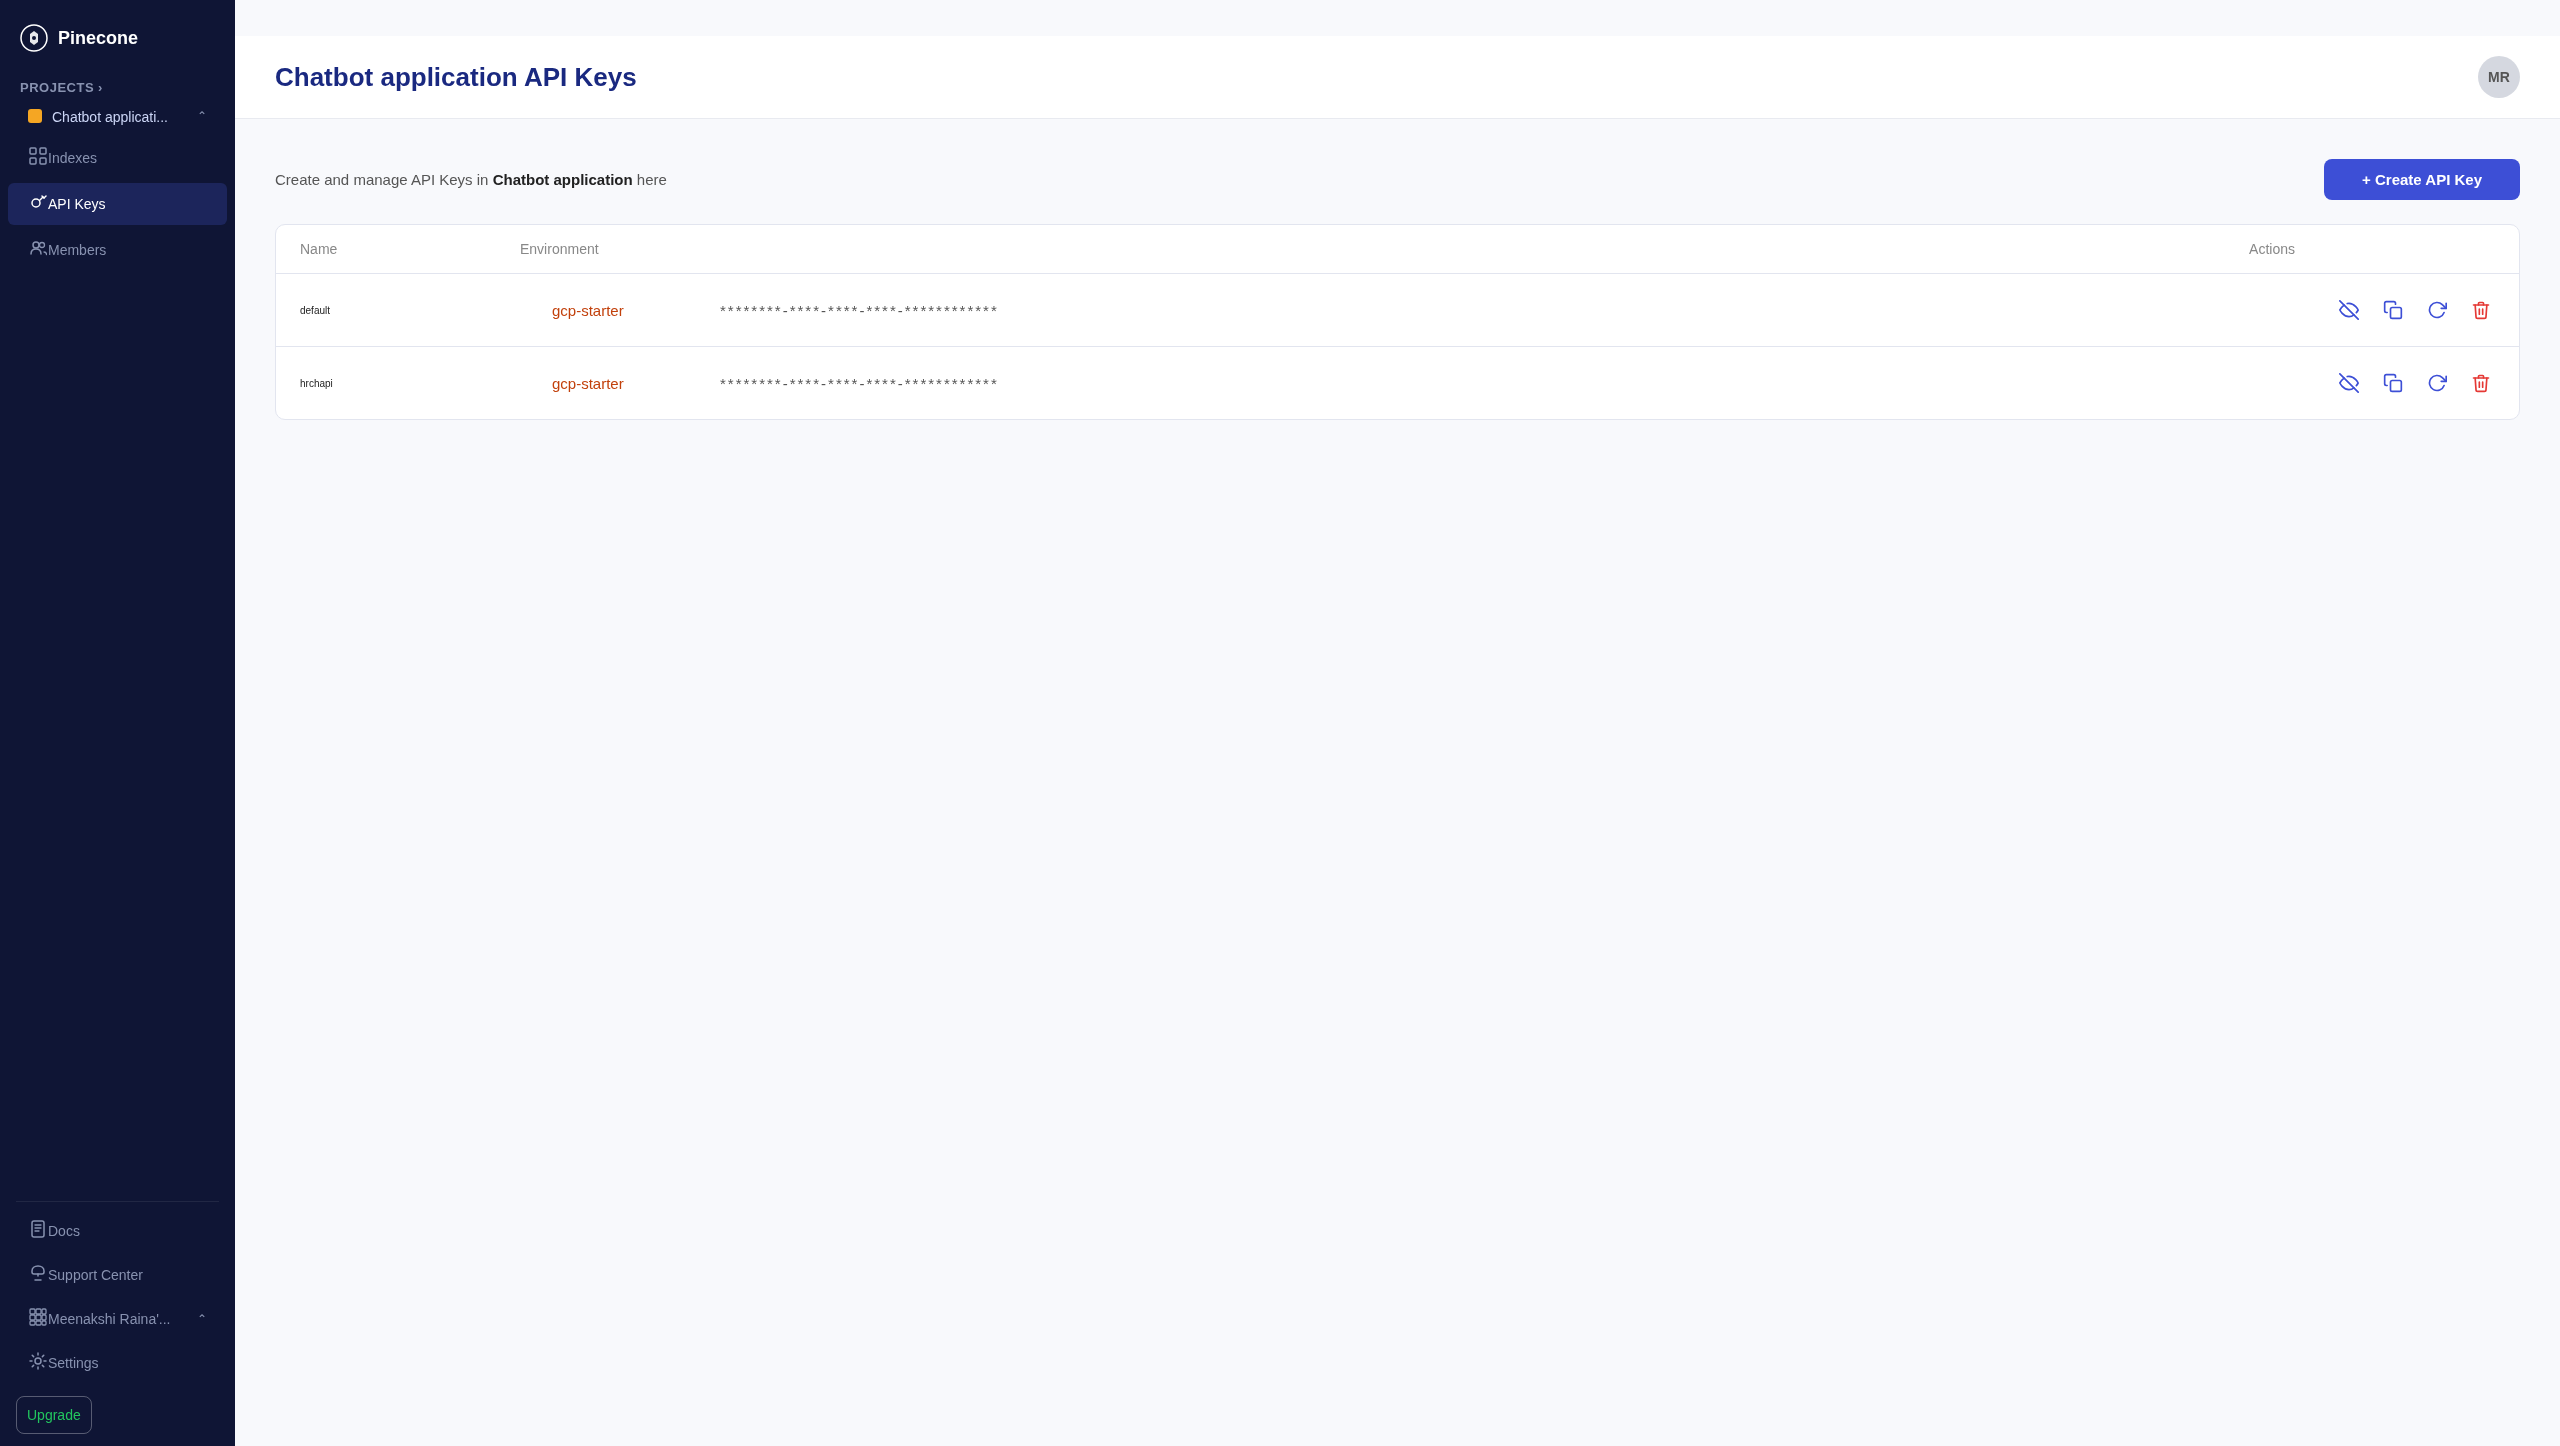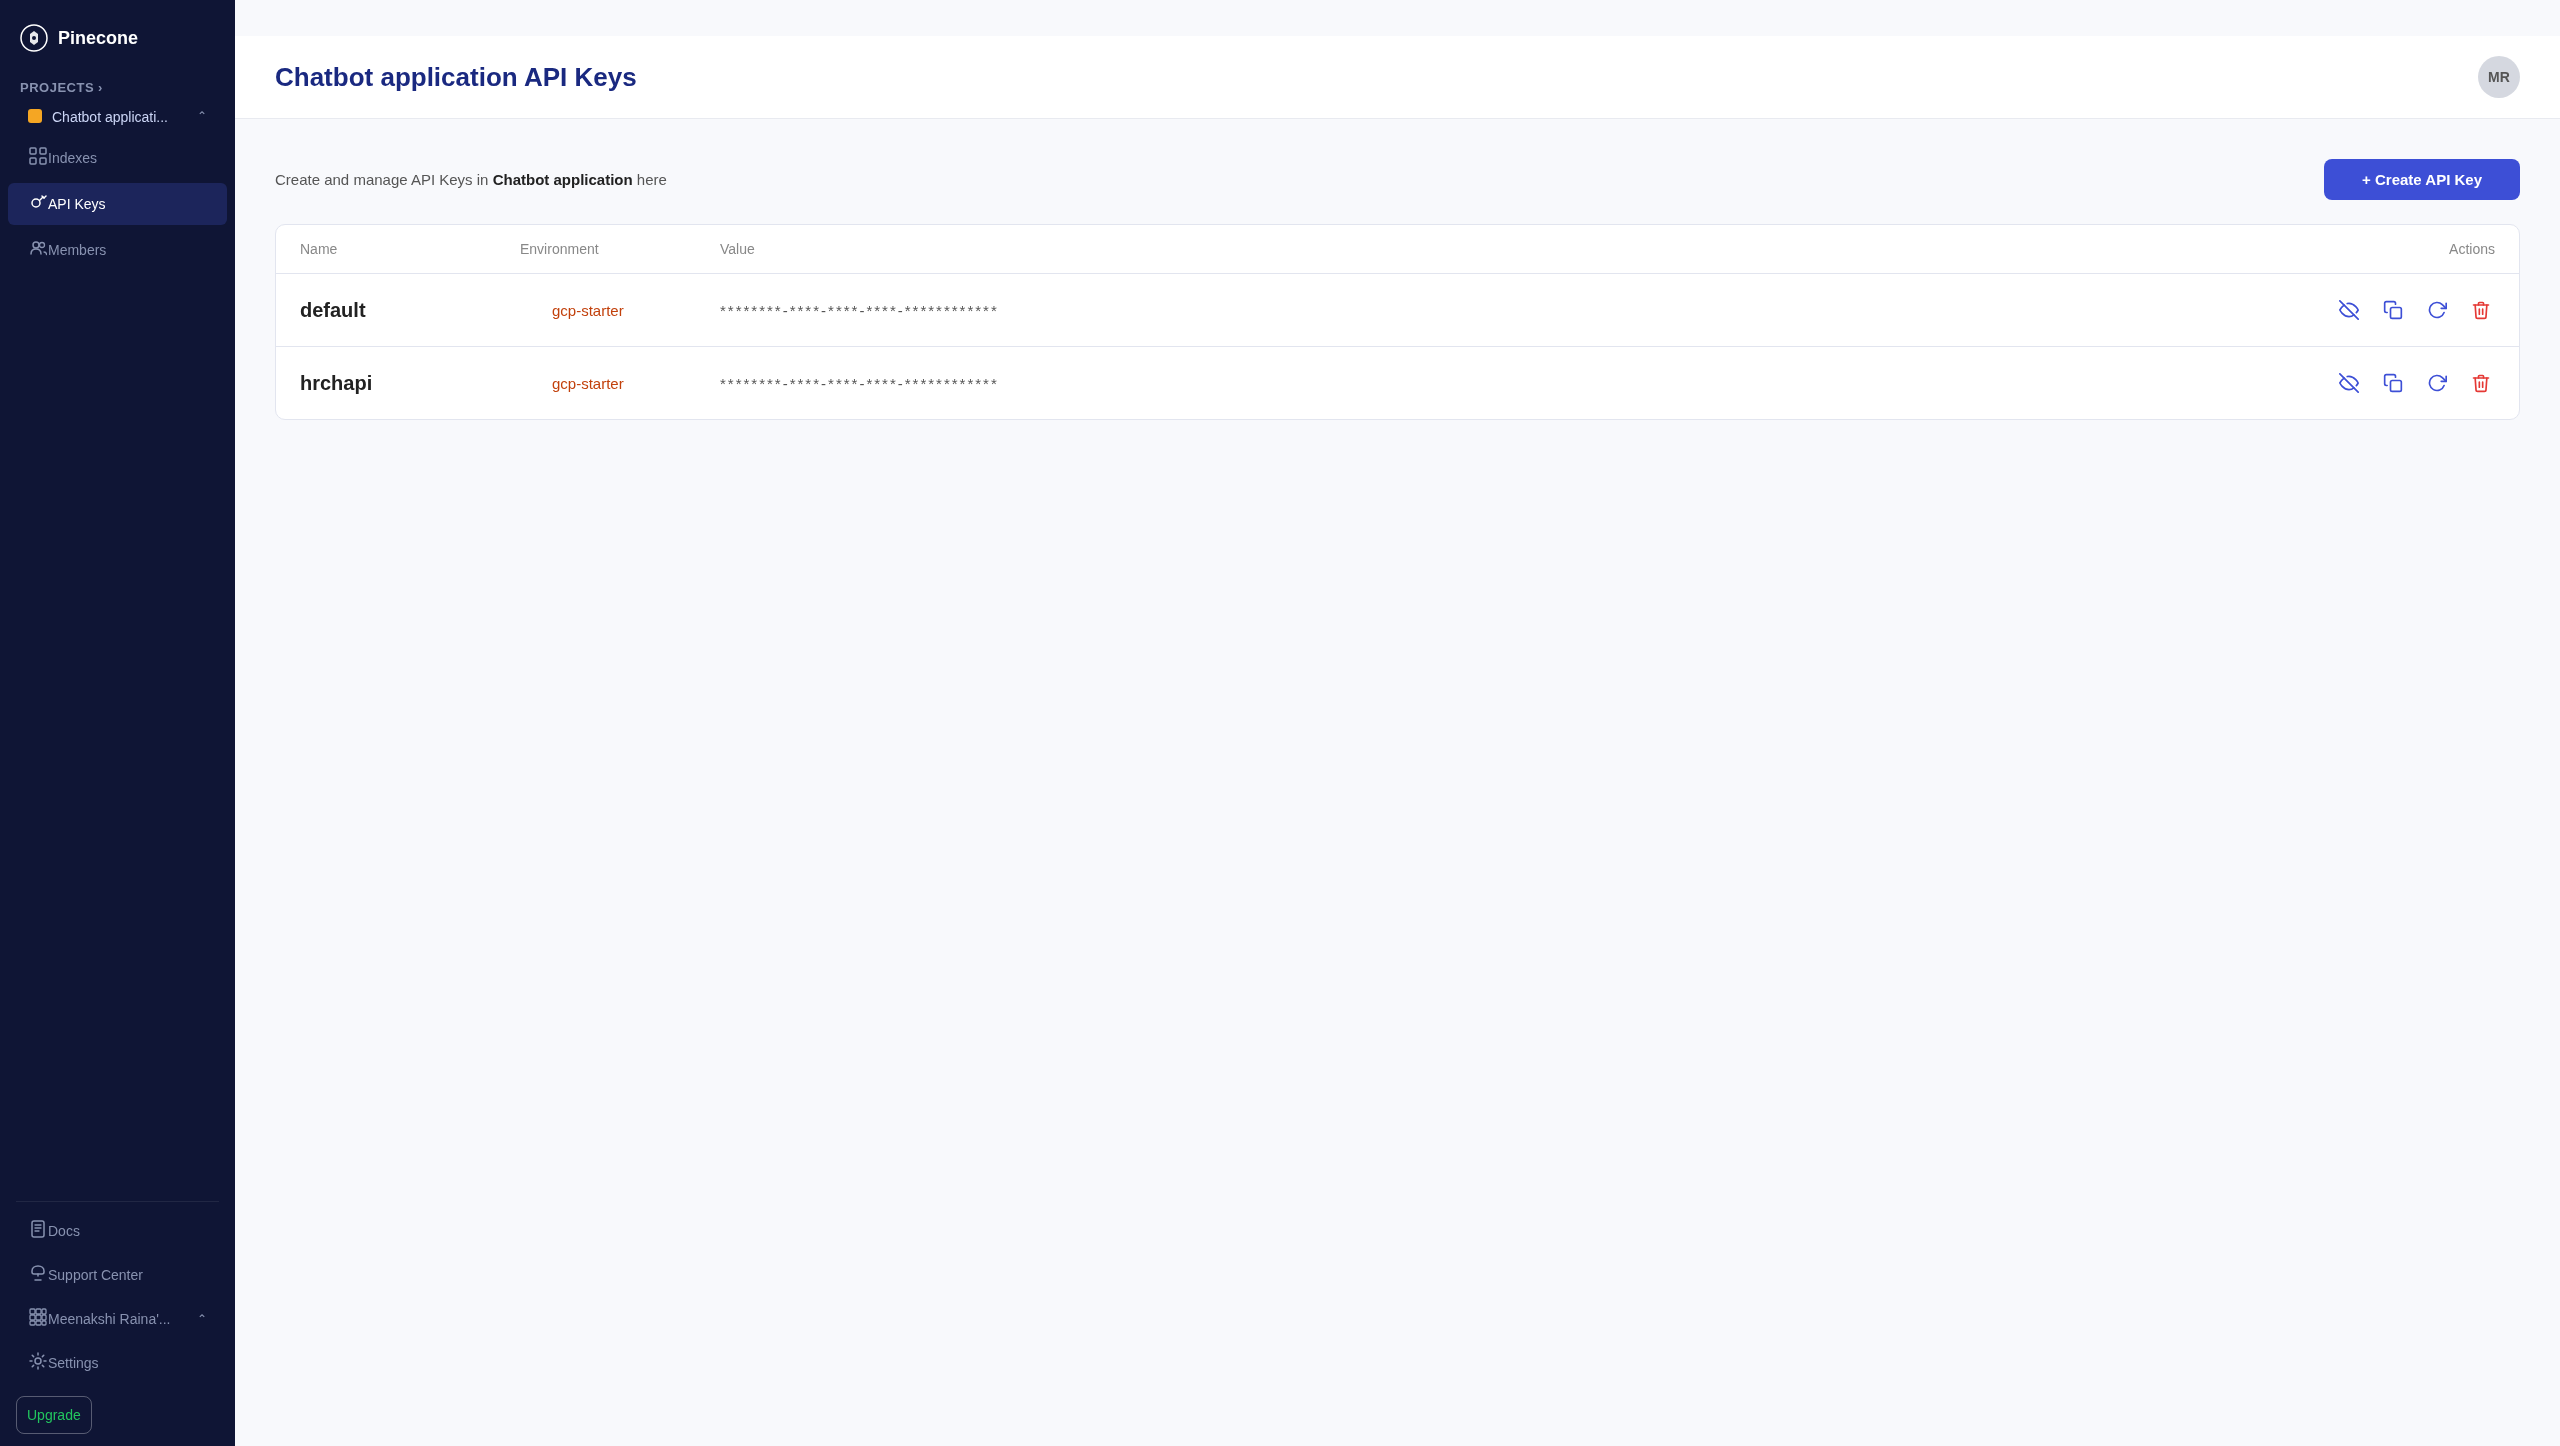--- a/index.html
+++ b/index.html
@@ -181,22 +181,22 @@
     .table-row {
       display: grid;
       grid-template-columns: 220px 200px 1fr 200px;
       padding: 22px 24px;
       border-bottom: 1px solid #e2e5ef;
       align-items: center;
     }
     .table-row:last-child { border-bottom: none; }
 
     .cell-name {
-      font-size: 20px;
-      font-weight: 700;
+      font-size: 10px;
+      font-weight: 400;
       color: #222;
     }
     .cell-env {
       font-size: 15px;
       color: #c2410c;
       margin-left: 32px;
     }
     .cell-value {
       font-size: 15px;
       color: #555;
@@ -351,21 +351,20 @@
       <p class="content-description">
         <span>Create and manage API Keys in </span><strong>Chatbot application</strong><span> here</span>
       </p>
       <button class="create-btn">+ Create API Key</button>
     </div>
 
     <div class="table-container">
       <div class="table-header">
         <div class="col-header">Name</div>
         <div class="col-header">Environment</div>
-        <div class="col-header">Value</div>
         <div class="col-header right">Actions</div>
       </div>
 
       <div class="table-row">
         <div class="cell-name">default</div>
         <div class="cell-env">gcp-starter</div>
         <div class="cell-value">********-****-****-****-************</div>
         <div class="cell-actions">
           <button class="action-btn" title="Toggle visibility">
             <svg class="icon-svg" viewBox="0 0 24 24" fill="none" stroke="#3d4fd6" stroke-width="2" stroke-linecap="round" stroke-linejoin="round">

